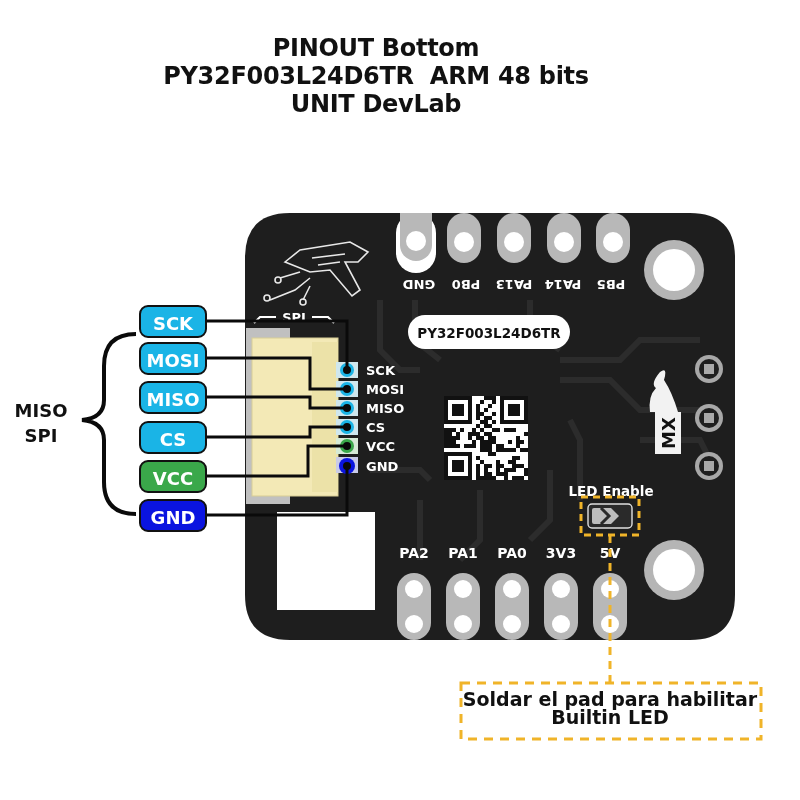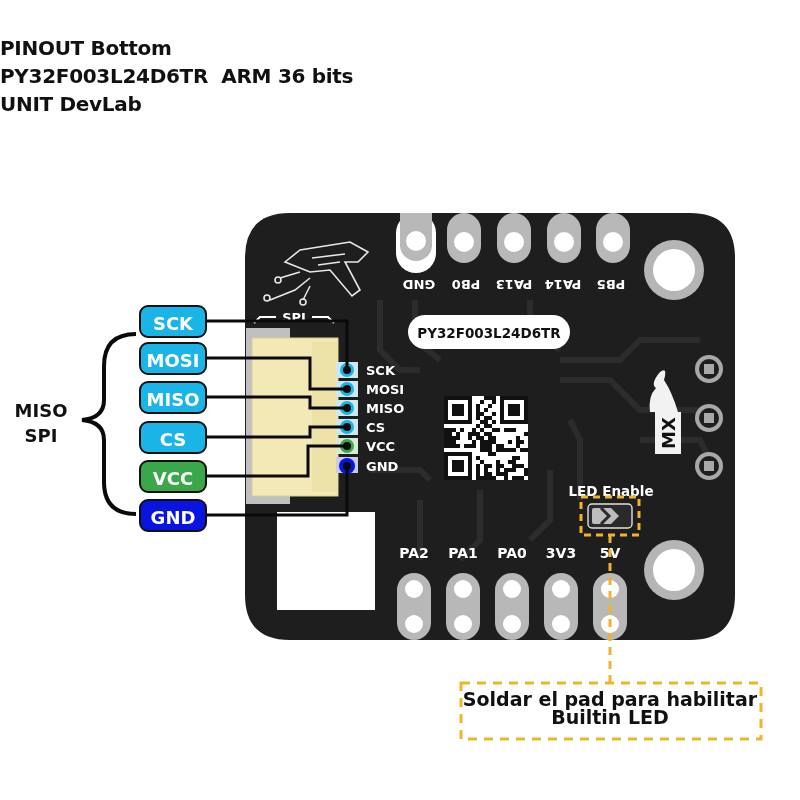--- a/index.html
+++ b/index.html
@@ -1,30 +1,30 @@
 <!DOCTYPE html>
 <html><head>
 <meta charset="utf-8">
 <style>
   html, body { margin:0; padding:0; background:#ffffff; }
   body { width:800px; height:800px; position:relative; overflow:hidden; font-family:"DejaVu Sans", sans-serif; }
-  .title { position:absolute; left:0; top:34px; width:752px; text-align:left; font-weight:bold; font-size:20px; line-height:28px; color:#111; letter-spacing:-0.3px; }
+  .title { position:absolute; left:0; top:34px; width:752px; text-align:center; font-weight:bold; font-size:24px; line-height:28px; color:#111; letter-spacing:-0.3px; }
   .title div { white-space:pre; }
   svg { position:absolute; left:0; top:0; }
   .badge { position:absolute; left:139px; width:68px; height:33px; border:2px solid #111; border-radius:9px; color:#fff; font-weight:bold; font-size:18px; text-align:center; line-height:33px; box-sizing:border-box; }
   .qwiic { position:absolute; left:6px; top:398px; width:70px; text-align:center; font-weight:bold; font-size:18px; line-height:25px; color:#111; }
   .note { position:absolute; left:460px; top:682px; width:300px; height:58px; box-sizing:border-box; text-align:center; font-weight:bold; font-size:19px; line-height:18px; color:#111; padding-top:8px; }
   .pcbtxt { font-family:"DejaVu Sans", sans-serif; font-weight:bold; fill:#fff; }
 </style>
 </head>
 <body>
 
 <div class="title">
   <div>PINOUT Bottom</div>
-  <div>PY32F003L24D6TR  ARM 36 bits</div>
+  <div>PY32F003L24D6TR  ARM 48 bits</div>
   <div>UNIT DevLab</div>
 </div>
 
 <svg width="800" height="800" viewBox="0 0 800 800">
 
   <path d="M 290 213 L 690 213 Q 735 213 735 258 L 735 595 Q 735 640 690 640 L 290 640 Q 245 640 245 595 L 245 258 Q 245 213 290 213 Z" fill="#1e1e1e"></path>
 
   <g stroke="#2c2c2c" stroke-width="6" fill="none">
     <path d="M 380 300 L 380 350 L 400 370 L 420 370"></path>
     <path d="M 415 300 L 415 340 L 440 360"></path>

